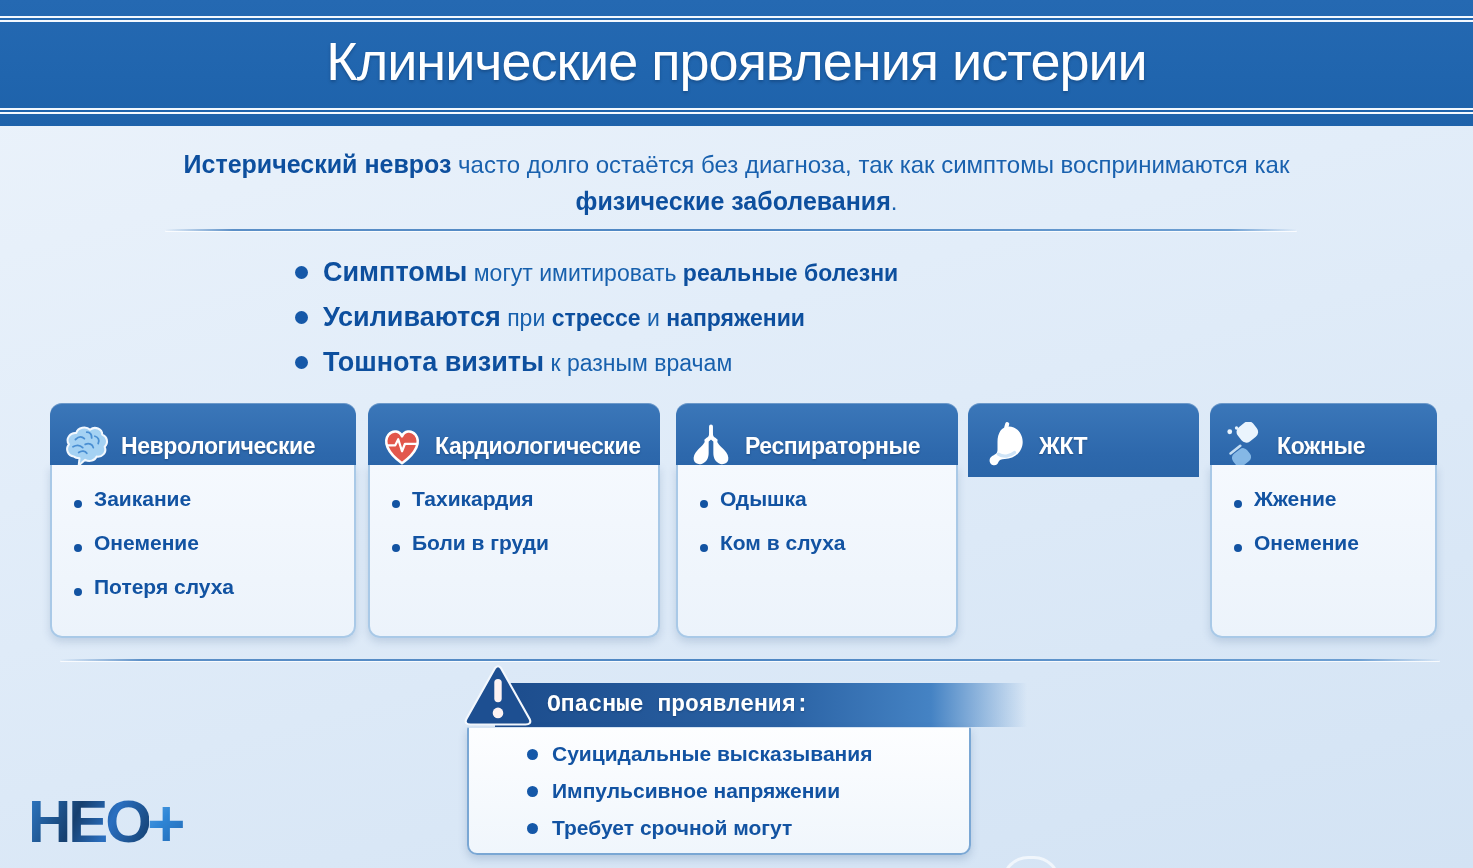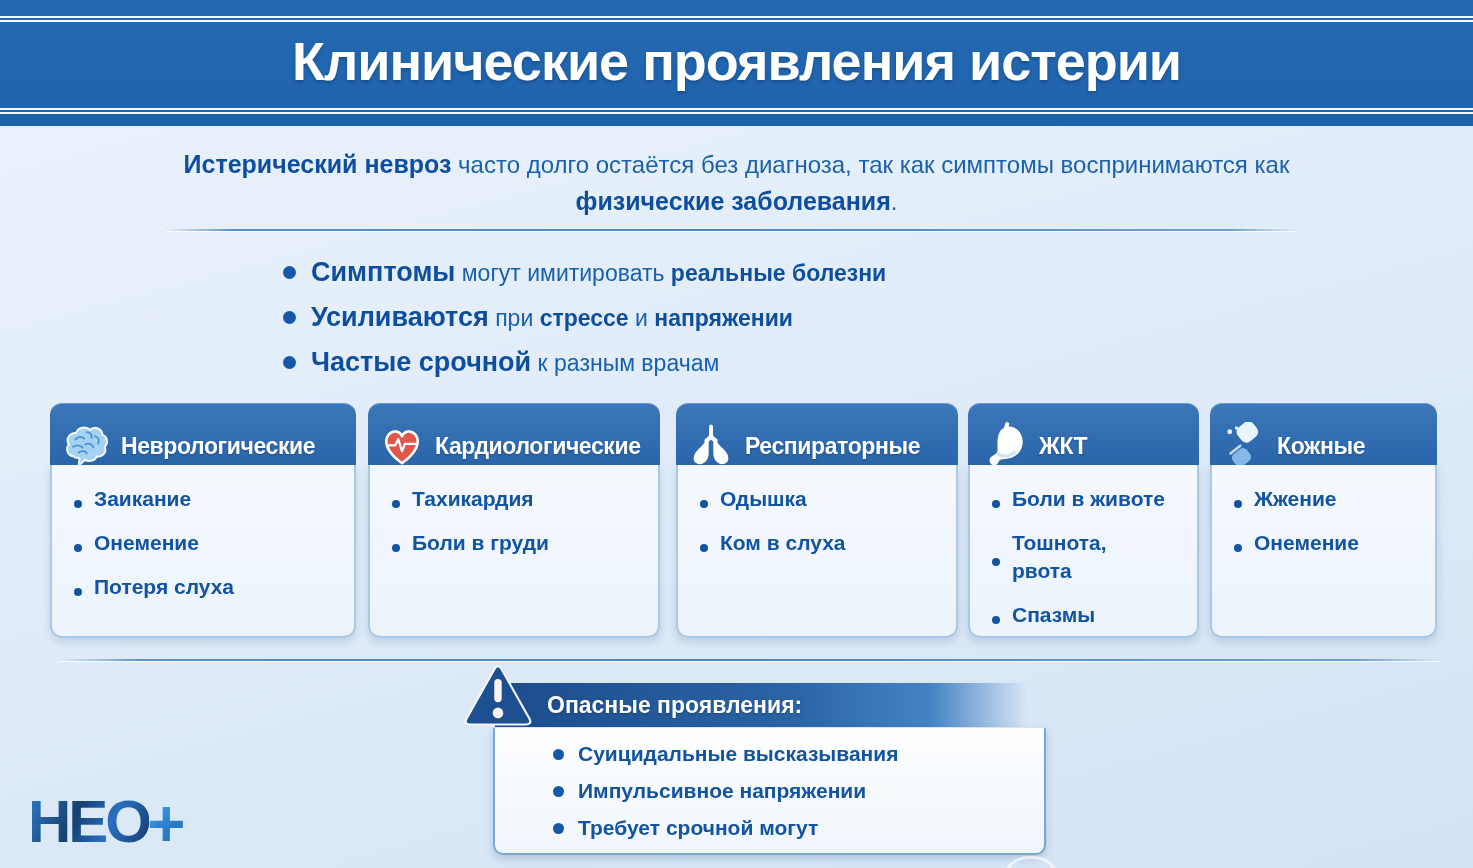--- a/index.html
+++ b/index.html
@@ -9,33 +9,33 @@
     background:linear-gradient(165deg,#ecf3fb 0%,#e2edf9 40%,#d9e7f6 75%,#d3e3f4 100%);
   }
   
   .banner{position:absolute;left:0;top:0;width:100%;height:126px;
     background:linear-gradient(180deg,#2569b2 0%,#2065ae 60%,#1e62aa 100%);}
   .banner .dline{position:absolute;left:0;width:100%;height:6px;
     background:linear-gradient(180deg,#f4f9ff 0 2px,rgba(255,255,255,0) 2px 4px,#f4f9ff 4px 6px);}
   .banner .dline.top{top:16px;}
   .banner .dline.bot{top:108px;}
   .page-title{position:absolute;left:0;top:30px;width:100%;text-align:center;
-    color:#ffffff;font-size:54px;font-weight:700;letter-spacing:-1px;
+    color:#ffffff;font-size:54px;font-weight:400;letter-spacing:-1px;
     text-shadow:0 2px 3px rgba(10,40,80,.35);}
   
   .intro{position:absolute;left:50%;top:146px;transform:translateX(-50%);
     width:1150px;text-align:center;font-size:24px;line-height:36px;color:#1961ae;}
   .intro b{color:#0d4f9e;font-size:25px;}
   .divider{position:absolute;height:2px;border-radius:2px;
     background:linear-gradient(90deg,rgba(91,143,199,0) 0%,#5b8fc7 6%,#4d86c3 50%,#6d9fd2 94%,rgba(91,143,199,0) 100%);
     box-shadow:0 1px 0 rgba(255,255,255,.8);}
   .divider.d1{left:165px;top:229px;width:1132px;}
   .divider.d2{left:60px;top:659px;width:1380px;}
   
-  .key-points{position:absolute;left:283px;top:250px;text-align:center;}
+  .key-points{position:absolute;left:295px;top:250px;text-align:center;}
   .kp-row{display:flex;align-items:center;height:45px;}
   .kp-dot{width:13px;height:13px;border-radius:50%;background:#1558a8;margin-right:15px;flex:none;}
   .kp-text{font-size:23px;color:#1760ad;white-space:nowrap;}
   .kp-lead{font-weight:700;font-size:27px;color:#0d4f9e;}
   .kp-bold{font-weight:700;color:#0d4f9e;}
   
   .card{position:absolute;top:403px;height:235px;}
   .card-header{position:absolute;left:0;right:0;top:0;height:62px;
     border-radius:12px 12px 0 0;display:flex;align-items:center;padding:12px 8px 0 10px;
     background:linear-gradient(180deg,#3b77b9 0%,#2d68ac 70%,#2a65a8 100%);
@@ -49,26 +49,26 @@
     box-shadow:0 4px 8px rgba(45,85,135,.18);padding:20px 6px 0 22px;box-sizing:border-box;}
   .ci{display:flex;align-items:center;margin-bottom:16px;
     font-size:21px;font-weight:700;color:#1253a2;line-height:28px;}
   .ci .dot{flex:none;width:8px;height:8px;border-radius:50%;background:#1253a2;margin:10px 12px 0 0;}
   .c1{left:50px;width:306px;} .c2{left:368px;width:292px;} .c3{left:676px;width:282px;}
   .c4{left:968px;width:231px;} .c5{left:1210px;width:227px;}
   
   .warn-header{position:absolute;left:495px;top:683px;width:532px;height:44px;
     display:flex;align-items:center;padding-left:52px;box-sizing:border-box;
     background:linear-gradient(90deg,#1c4c8c 0%,#2b63a5 55%,#4583c4 82%,rgba(69,131,196,0) 100%);
-    color:#fff;font-size:23px;font-weight:700;text-shadow:0 1px 2px rgba(10,40,80,.4);}
+    color:#fff;font-size:23px;font-weight:700;text-shadow:0 1px 2px rgba(10,40,80,.4);font-family:Liberation Mono, monospace;}
   .warn-tri{position:absolute;left:462px;top:664px;}
-  .warn-body{position:absolute;left:467px;top:727px;width:553px;height:128px;
+  .warn-body{position:absolute;left:467px;top:727px;width:504px;height:128px;
     background:linear-gradient(180deg,#fdfeff 0%,#f0f6fc 100%);
     border:2px solid #7aa7d4;border-top:1px solid #d6e4f3;border-radius:2px 2px 10px 10px;
-    box-shadow:0 4px 9px rgba(45,85,135,.22);box-sizing:border-box;padding:13px 0 0 58px;margin-left:26px;}
+    box-shadow:0 4px 9px rgba(45,85,135,.22);box-sizing:border-box;padding:13px 0 0 58px;}
   .wi{display:flex;align-items:flex-start;margin-bottom:11px;
     font-size:21px;font-weight:700;color:#1253a2;line-height:26px;}
   .wi .dot{flex:none;width:11px;height:11px;border-radius:50%;background:#1558a8;margin:8px 14px 0 0;}
   
   .logo{position:absolute;left:28px;top:790px;font-weight:800;letter-spacing:-3px;line-height:1;}
   .logo-text{font-size:60px;color:#23538f;}
   .logo-plus{font-size:66px;color:#2f86d6;margin-left:-2px;vertical-align:-4px;}
   @supports (-webkit-background-clip: text){
     .logo-text{background:linear-gradient(115deg,#2f7ccb 0%,#16406f 40%,#2a6fc0 65%,#123a66 100%);
       -webkit-background-clip:text;background-clip:text;-webkit-text-fill-color:transparent;}
@@ -98,21 +98,21 @@
     <div class="kp-row">
       <span class="kp-dot"></span>
       <span class="kp-text"><span class="kp-lead">Симптомы</span><span> могут имитировать </span><span class="kp-bold">реальные болезни</span></span>
     </div>
     <div class="kp-row">
       <span class="kp-dot"></span>
       <span class="kp-text"><span class="kp-lead">Усиливаются</span><span> при </span><span class="kp-bold">стрессе</span><span> и </span><span class="kp-bold">напряжении</span></span>
     </div>
     <div class="kp-row">
       <span class="kp-dot"></span>
-      <span class="kp-text"><span class="kp-lead">Частые срочной</span><span> к разным врачам</span></span>
+      <span class="kp-text"><span class="kp-lead">Тошнота визиты</span><span> к разным врачам</span></span>
     </div>
   </div>
 
   <div class="card c1">
     <div class="card-header">
       <span class="ic">
         <svg width="52" height="52" viewBox="0 0 64 64">
           <path fill="#a5d2f3" stroke="#f2f8fe" stroke-width="2.5" stroke-linejoin="round" d="M17 45c-7-1-11-9-6-15-5-7 2-15 9-14 2-7 12-9 17-4 6-5 15-1 15 6 6 2 8 10 3 15 3 7-3 13-10 12-2 5-9 7-14 4l-8 7 1-9c-3 0-6-1-7-2z"></path>
           <path fill="none" stroke="#4a8fd3" stroke-width="2.2" stroke-linecap="round" d="M19 24c4-4 8-4 11-1M33 15c4 0 6 3 6 7M43 20c4 1 6 5 4 9M16 33c5-3 9-2 12 1M31 30c5-2 9 0 10 4M23 40c4-3 8-2 10 1"></path>
         </svg>
@@ -184,34 +184,20 @@
   <div class="card c4">
     <div class="card-header">
       <span class="ic">
         <svg width="52" height="52" viewBox="0 0 64 64">
           <path fill="#ffffff" d="M38 8c9 0 17 8 17 19 0 12-10 21-22 21-4 0-7 1-8 4-1 4-6 5-9 2-3-3-2-8 2-10 4-2 6-3 6-8v-9c0-11 5-19 14-19z"></path>
           <path fill="none" stroke="#ffffff" stroke-width="5" stroke-linecap="round" d="M36 5c-2 5-2 9 1 13"></path>
           <path fill="none" stroke="#cfe4f7" stroke-width="4" stroke-linecap="round" d="M25 42c6 4 14 3 20-2"></path>
         </svg>
       </span>
       <span class="card-title">ЖКТ</span>
-    </div>
-    <div class="card-body">
-      <div class="ci">
-          <span class="dot"></span>
-          <span>Боли в животе</span>
-        </div>
-      <div class="ci">
-          <span class="dot"></span>
-          <span style="max-width:130px">Тошнота, рвота</span>
-        </div>
-      <div class="ci">
-          <span class="dot"></span>
-          <span>Спазмы</span>
-        </div>
     </div>
   </div>
 
   <div class="card c5">
     <div class="card-header">
       <span class="ic">
         <svg width="48" height="48" viewBox="0 0 64 64">
           <g transform="rotate(-38 32 32)">
             <rect x="8" y="32" width="24" height="20" rx="7" fill="#85b8e6"></rect>
             <rect x="10" y="27" width="20" height="3.5" rx="1.75" fill="#c4ddf2"></rect>

